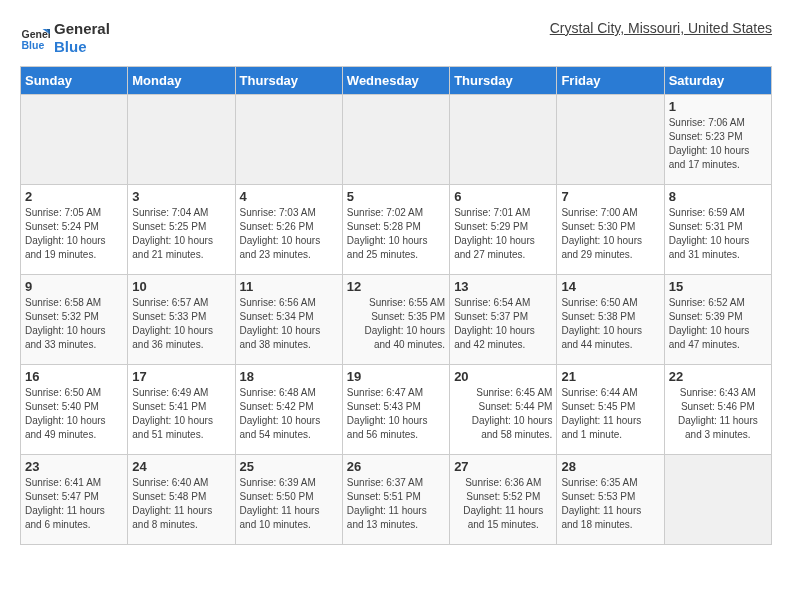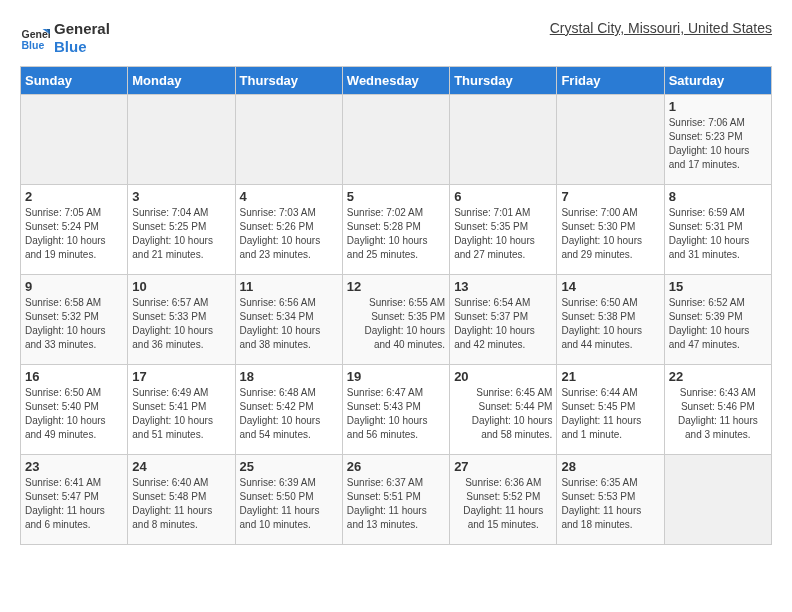--- a/index.html
+++ b/index.html
@@ -157,21 +157,21 @@
         <td>
           <span class="day-number">5</span>
           <div class="day-info" style="white-space: pre-line;">Sunrise: 7:02 AM
 Sunset: 5:28 PM
 Daylight: 10 hours
 and 25 minutes.</div>
         </td>
         <td>
           <span class="day-number">6</span>
           <div class="day-info" style="white-space: pre-line;">Sunrise: 7:01 AM
-Sunset: 5:35 PM
+Sunset: 5:29 PM
 Daylight: 10 hours
 and 27 minutes.</div>
         </td>
         <td>
           <span class="day-number">7</span>
           <div class="day-info" style="white-space: pre-line;">Sunrise: 7:00 AM
 Sunset: 5:30 PM
 Daylight: 10 hours
 and 29 minutes.</div>
         </td>

